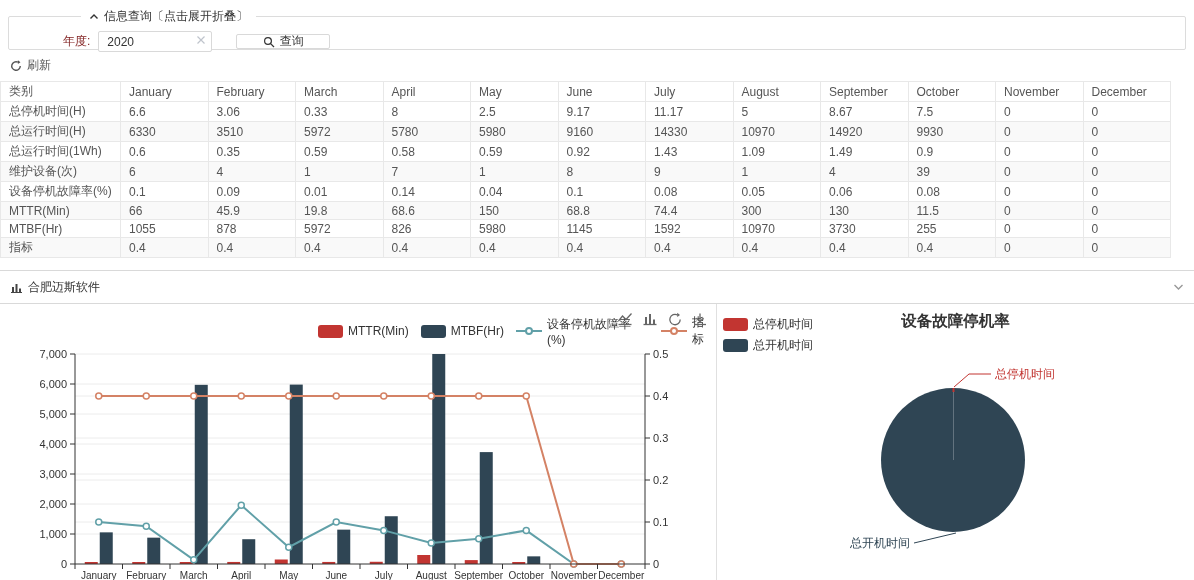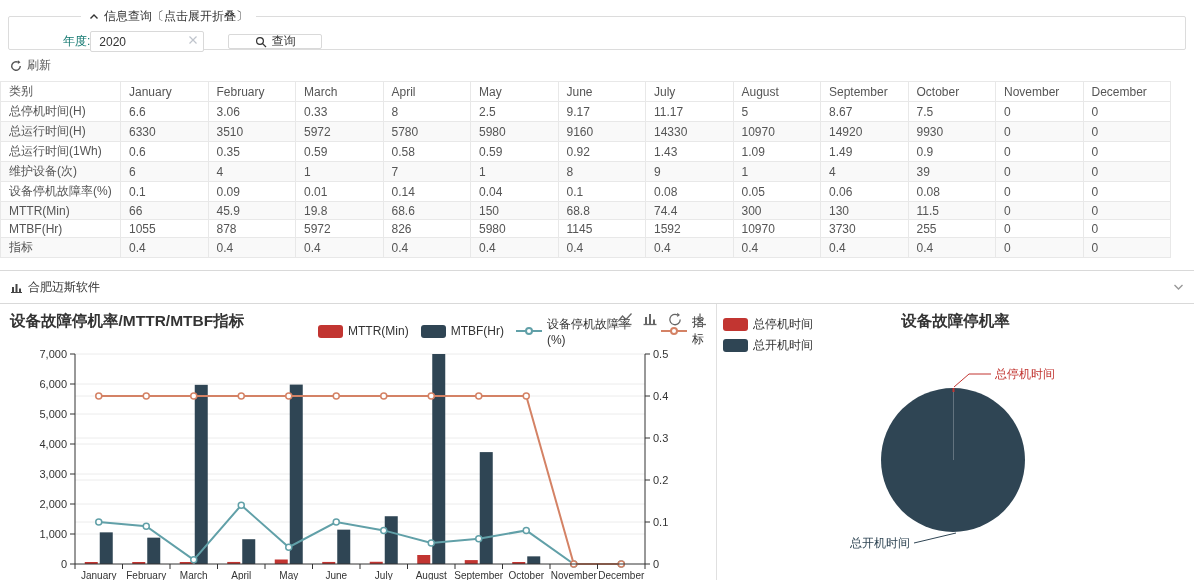--- a/index.html
+++ b/index.html
@@ -6,21 +6,21 @@
   html,body { width:1194px; height:580px; background:#fff; overflow:hidden;
     font-family:"Liberation Sans","DejaVu Sans",sans-serif; font-size:12px; color:#555; }
   .page { position:relative; width:1194px; height:580px; background:#fff; }
 
   
   fieldset.query { margin:8px 8px 0 8px; border:1px solid #dcdcdc; border-radius:2px;
     padding:6px 0 10px 54px; height:42px; }
   fieldset.query legend { margin-left:18px; padding:0 8px; color:#333; font-size:12px;
     display:flex; align-items:center; gap:5px; cursor:pointer; }
   .form-row { display:flex; align-items:center; }
-  .form-row label { color:#0f766e; }
+  .form-row label { color:#7f1d1d; margin-right:8px; }
   .year-box { position:relative; display:inline-flex; align-items:flex-start; }
   .year-box input { width:114px; height:21px; border:1px solid #d9d9d9; border-radius:2px;
     padding:0 22px 0 8px; font-size:12px; color:#333; font-family:inherit; outline:none; }
   .clear-x { position:absolute; right:6px; top:4px; cursor:pointer; line-height:0; }
   .btn-query { margin-left:24px; width:94px; height:15px; border:1px solid #d9d9d9; border-radius:2px;
     background:#fff; color:#333; font-size:12px; font-family:inherit; display:inline-flex;
     align-items:center; justify-content:center; gap:5px; cursor:pointer; }
   .refresh { display:inline-flex; align-items:center; gap:5px; margin:7px 0 5px 10px;
     color:#555; cursor:pointer; background:none; border:none; font-size:12px; font-family:inherit; }
 
@@ -266,21 +266,20 @@
     <span style="line-height:0">
       <svg width="11" height="8" viewBox="0 0 11 8">
           <polyline points="1.5,2 5.5,6 9.5,2" fill="none" stroke="#999" stroke-width="1.4"></polyline>
         </svg>
     </span>
   </div>
 
   
   <div class="charts">
     <div class="chart-left">
-      <div class="chart-title">设备故障停机率/MTTR/MTBF指标</div>
       <div class="legend-row" id="combo-legend">
           <span class="legend-item">
             <span class="sw-pill" style="background: rgb(194, 53, 49);"></span>
             <span>MTTR(Min)</span>
           </span>
           <span class="legend-item">
             <span class="sw-pill" style="background: rgb(47, 69, 84);"></span>
             <span>MTBF(Hr)</span>
           </span>
           <span class="legend-item">

